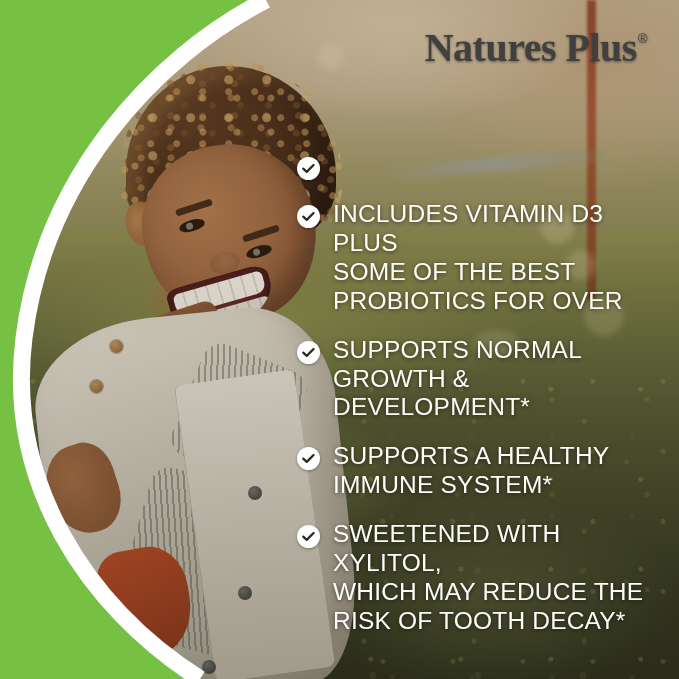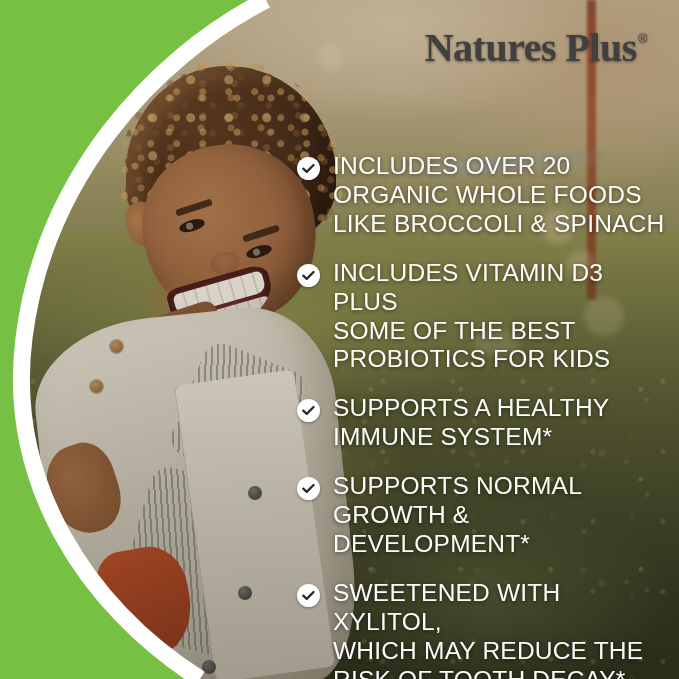--- a/index.html
+++ b/index.html
@@ -342,54 +342,51 @@
   <div class="brand"><span>Natures Plus</span><span class="reg">®</span></div>
 
   <div class="bullets">
 
     <div class="bullet">
       <span class="check-badge">
         <svg viewBox="0 0 16 16">
             <path d="M2.4 8.1 L6.1 11.6 L13.4 4.2" fill="none" stroke="#2A2A24" stroke-width="2.4" stroke-linecap="round" stroke-linejoin="round"></path>
           </svg>
       </span>
-      <span class="bullet-text">INCLUDES OVER 20
-ORGANIC WHOLE FOODS
-LIKE BROCCOLI &amp; SPINACH</span>
     </div>
 
     <div class="bullet">
       <span class="check-badge">
         <svg viewBox="0 0 16 16">
             <path d="M2.4 8.1 L6.1 11.6 L13.4 4.2" fill="none" stroke="#2A2A24" stroke-width="2.4" stroke-linecap="round" stroke-linejoin="round"></path>
           </svg>
       </span>
       <span class="bullet-text">INCLUDES VITAMIN D3 PLUS
 SOME OF THE BEST
-PROBIOTICS FOR KIDS</span>
+PROBIOTICS FOR OVER</span>
+    </div>
+
+    <div class="bullet">
+      <span class="check-badge">
+        <svg viewBox="0 0 16 16">
+            <path d="M2.4 8.1 L6.1 11.6 L13.4 4.2" fill="none" stroke="#2A2A24" stroke-width="2.4" stroke-linecap="round" stroke-linejoin="round"></path>
+          </svg>
+      </span>
+      <span class="bullet-text">SUPPORTS NORMAL
+GROWTH &amp; DEVELOPMENT*</span>
     </div>
 
     <div class="bullet">
       <span class="check-badge">
         <svg viewBox="0 0 16 16">
             <path d="M2.4 8.1 L6.1 11.6 L13.4 4.2" fill="none" stroke="#2A2A24" stroke-width="2.4" stroke-linecap="round" stroke-linejoin="round"></path>
           </svg>
       </span>
       <span class="bullet-text">SUPPORTS A HEALTHY
 IMMUNE SYSTEM*</span>
-    </div>
-
-    <div class="bullet">
-      <span class="check-badge">
-        <svg viewBox="0 0 16 16">
-            <path d="M2.4 8.1 L6.1 11.6 L13.4 4.2" fill="none" stroke="#2A2A24" stroke-width="2.4" stroke-linecap="round" stroke-linejoin="round"></path>
-          </svg>
-      </span>
-      <span class="bullet-text">SUPPORTS NORMAL
-GROWTH &amp; DEVELOPMENT*</span>
     </div>
 
     <div class="bullet">
       <span class="check-badge">
         <svg viewBox="0 0 16 16">
             <path d="M2.4 8.1 L6.1 11.6 L13.4 4.2" fill="none" stroke="#2A2A24" stroke-width="2.4" stroke-linecap="round" stroke-linejoin="round"></path>
           </svg>
       </span>
       <span class="bullet-text">SWEETENED WITH XYLITOL,
 WHICH MAY REDUCE THE

